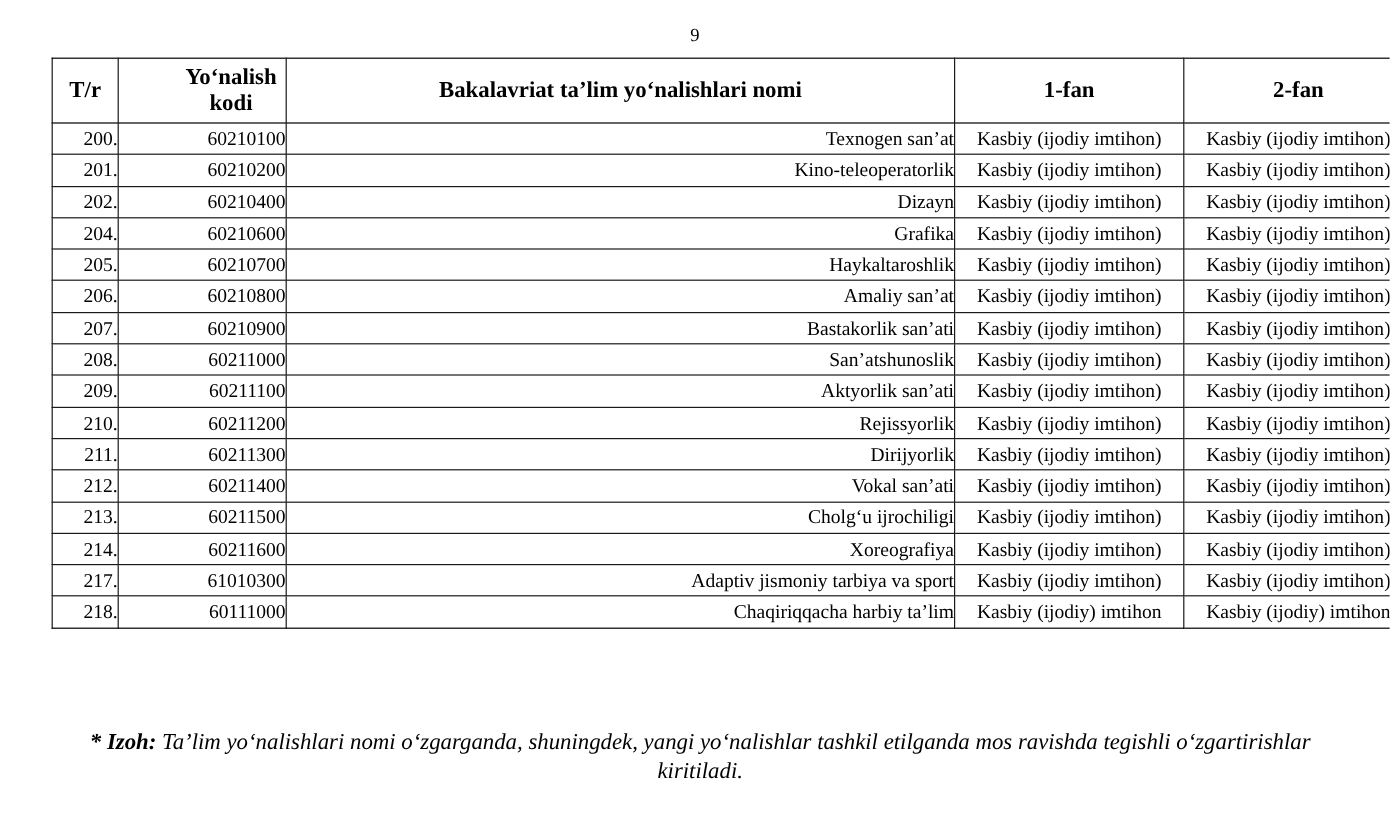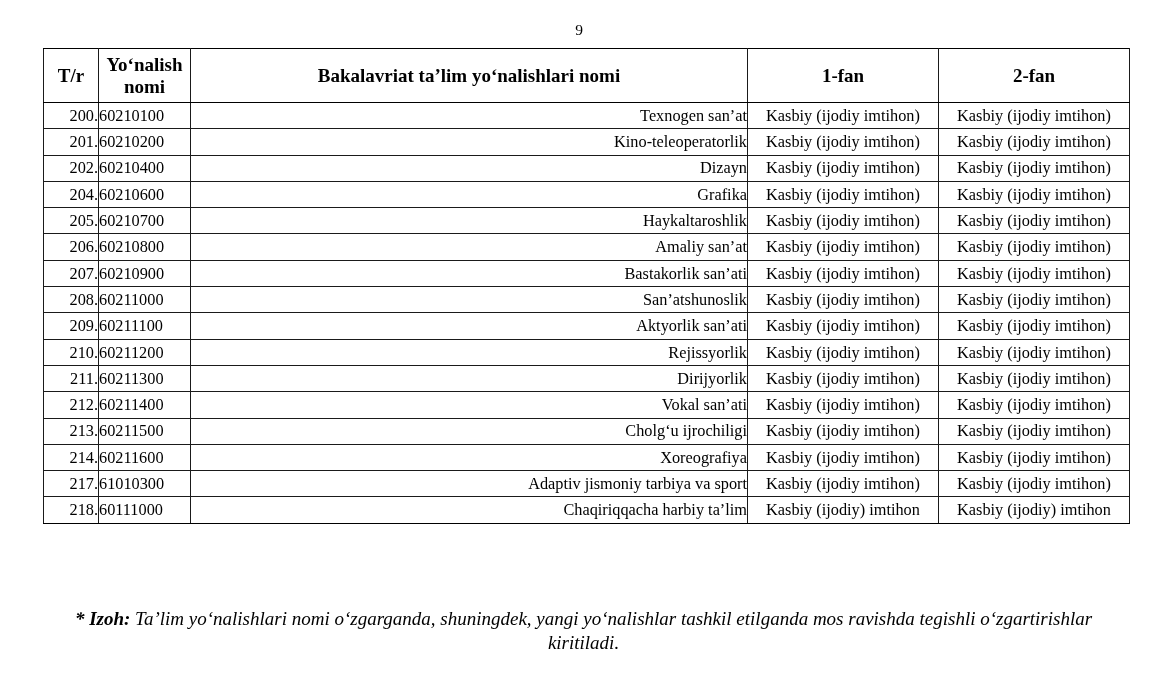--- a/index.html
+++ b/index.html
@@ -49,40 +49,40 @@
   table.reg thead th {
     border-top: 1.6px solid #000;
     border-bottom: 1.6px solid #000;
     font-weight: bold;
     font-size: 19px;
     text-align: center;
     height: 53px;
     line-height: 1.12;
   }
   table.reg thead th.c-tr { width: 54px; }
-  table.reg thead th.c-code { width: 91px; }
+  table.reg thead th.c-code { width: 91px; padding-left: 48px; }
   table.reg thead th.c-name { width: 556px; }
   table.reg thead th.c-f1 { width: 190px; }
   table.reg thead th.c-f2 { width: 190px; }
 
   table.reg tbody td {
     height: 25.3px;
     font-size: 16.3px;
     line-height: 1.08;
     white-space: nowrap;
   }
   table.reg tbody tr:last-child td {
     border-bottom: 1.6px solid #000;
   }
   td.tr-num {
     text-align: right;
     padding-right: 7px;
   }
   td.code {
-    text-align: left;
+    text-align: right;
   }
   td.name {
     text-align: right;
     padding-left: 8px;
     margin-left: 18px;
   }
   td.fan {
     text-align: center;
   }
   .footnote {
@@ -107,21 +107,21 @@
 
   <div class="page-number">9</div>
 
   <div class="table-wrap">
     <table class="reg">
       <thead>
         <tr>
           <th class="c-tr">T/r</th>
           <th class="c-code">
             <div>Yo‘nalish</div>
-            <div>nomi</div>
+            <div>kodi</div>
           </th>
           <th class="c-name">Bakalavriat ta’lim yo‘nalishlari nomi</th>
           <th class="c-f1">1-fan</th>
           <th class="c-f2">2-fan</th>
         </tr>
       </thead>
       <tbody id="table-body">
           <tr>
             <td class="tr-num">200.</td>
             <td class="code">60210100</td>

